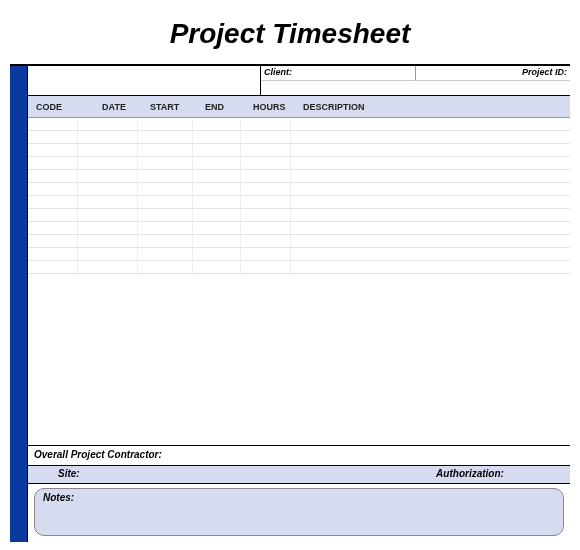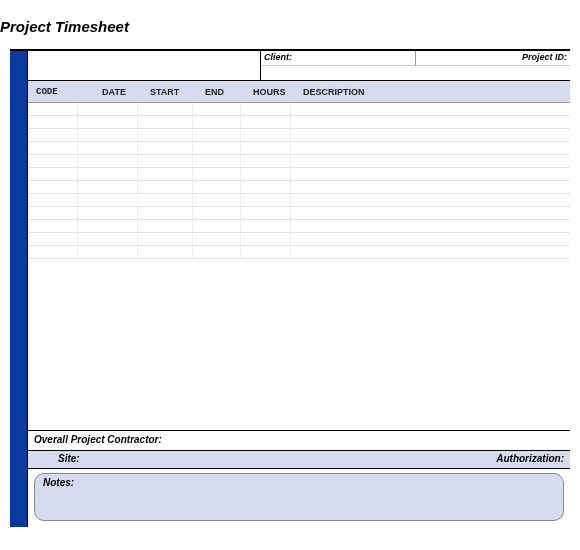--- a/index.html
+++ b/index.html
@@ -4,23 +4,24 @@
 <style>
   * { box-sizing: border-box; margin: 0; padding: 0; }
   body {
     width: 580px;
     height: 550px;
     background: #fff;
     font-family: Arial, Helvetica, sans-serif;
     overflow: hidden;
   }
   .page-title {
-    font-style: italic;
-    font-weight: bold;
-    font-size: 15px;
+    text-align: center;
+    font-style: italic;
+    font-weight: bold;
+    font-size: 28px;
     padding: 18px 0 14px 0;
     color: #000;
   }
   .sheet {
     margin: 0 10px 0 10px;
     border-top: 2px solid #000;
     display: flex;
     height: 478px;
   }
   .left-bar {
@@ -59,21 +60,21 @@
   .head-row {
     display: flex;
     background: #d6dbef;
     height: 22px;
     align-items: center;
     font-size: 9px;
     font-weight: bold;
     color: #222;
     border-bottom: 1px solid #999;
   }
-  .col-code   { width: 50px;  padding-left: 8px; font-family: Liberation Mono, monospace; }
+  .col-code   { width: 50px;  padding-left: 8px; }
   .col-date   { width: 72px; text-align: center; }
   .col-start  { width: 55px; }
   .col-end    { width: 48px; }
   .col-hours  { width: 50px; }
   .col-desc   { flex: 1; }
   .grid {
     flex: 1;
     position: relative;
     background: #fff;
     border-bottom: 1px solid #000;
@@ -104,21 +105,21 @@
     display: flex;
     background: #d6dbef;
     font-size: 10px;
     font-style: italic;
     font-weight: bold;
     border-bottom: 1px solid #000;
     height: 18px;
     padding-left: 24px;
   }
   .site-auth .site { flex: 1; padding: 2px 6px; }
-  .site-auth .auth { width: 200px; padding: 2px 6px; text-align: right; }
+  .site-auth .auth { width: 200px; padding: 2px 6px; text-align: center; }
   .notes-wrap {
     padding: 4px 6px 6px 6px;
     height: 58px;
   }
   .notes-box {
     background: #d6dbef;
     border: 1px solid #888;
     border-radius: 10px;
     height: 100%;
     padding: 3px 8px;

